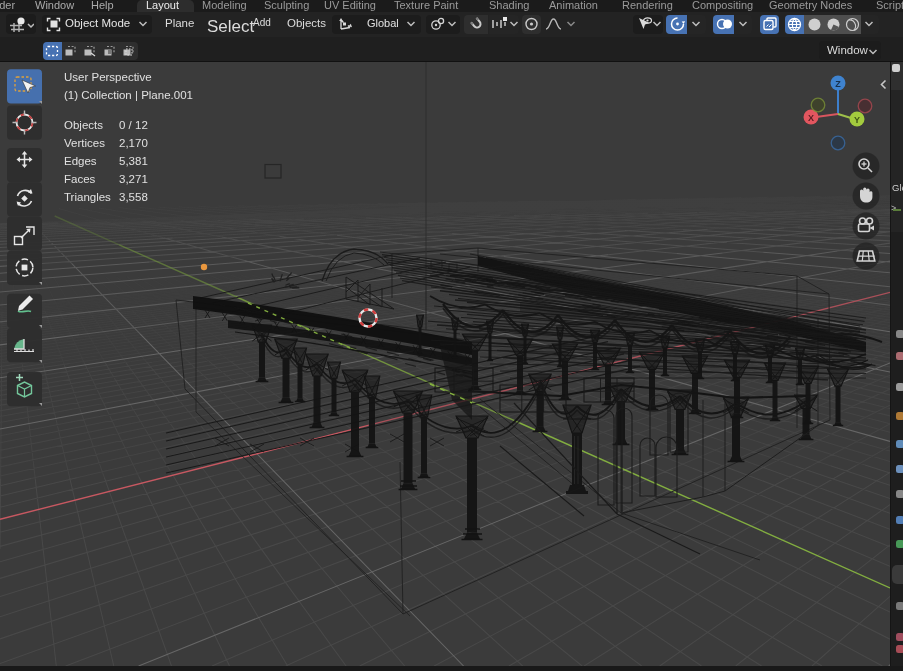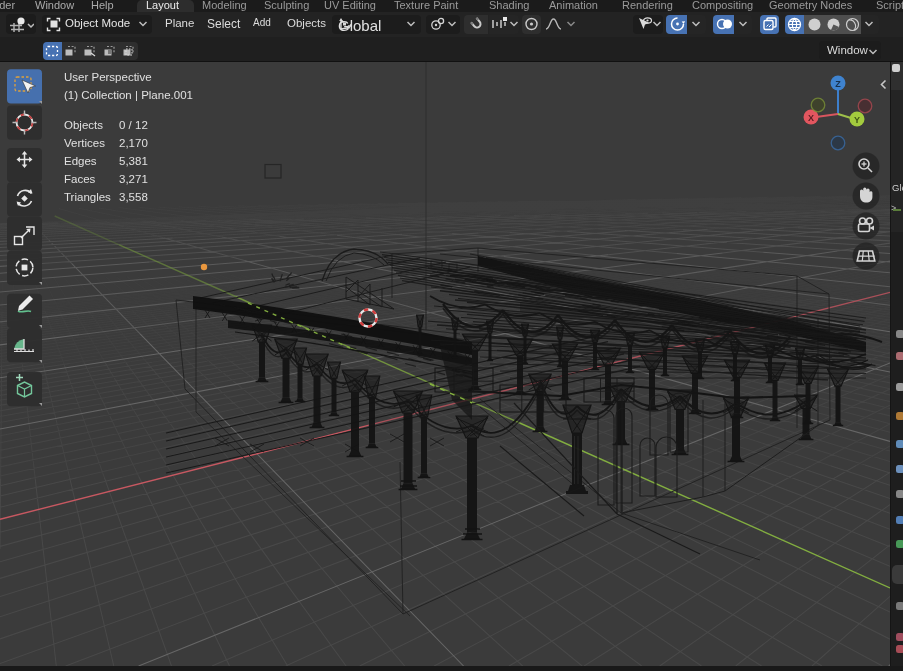--- a/index.html
+++ b/index.html
@@ -27,31 +27,31 @@
     <div style="position:absolute;left:42px;top:2.5px;width:110px;height:19px;background:#1c1c1c;border-radius:4px"></div>
     <svg style="position:absolute;left:46px;top:5px" width="16" height="15">
       <rect x="4.5" y="3.5" width="7" height="7" fill="#e2e2e2"></rect>
       <path d="M1.5 4.5v-3h3M10.5 1.5h3v3M13.5 10.5v3h-3M4.5 13.5h-3v-3" stroke="#e2e2e2" stroke-width="1.4" fill="none"></path>
     </svg>
     <div style="position:absolute;left:65px;top:3.5px;font-size:11.5px;color:#e5e5e5">Object Mode</div>
     <svg style="position:absolute;left:138.0px;top:8.0px" width="10" height="8">
       <path d="M1.5 2l3.5 3.5L8.5 2" stroke="#bdbdbd" stroke-width="1.5" fill="none" transform="scale(1.00)"></path>
     </svg>
     <div style="position:absolute;left:165px;top:3.5px;font-size:11.5px;color:#dcdcdc">Plane</div>
-    <div style="position:absolute;left:207px;top:3.5px;font-size:12px;color:#dcdcdc">Select</div>
+    <div style="position:absolute;left:207px;top:3.5px;font-size:17px;color:#dcdcdc">Select</div>
     <div style="position:absolute;left:253px;top:3.5px;font-size:10px;color:#dcdcdc">Add</div>
     <div style="position:absolute;left:287px;top:3.5px;font-size:11.5px;color:#dcdcdc">Objects</div>
     <div style="position:absolute;left:332px;top:2.5px;width:89px;height:19px;background:#1c1c1c;border-radius:4px"></div>
     <svg style="position:absolute;left:337px;top:4px" width="18" height="16">
       <path d="M4 13L4 4M4 13l9-1.5M4 4l2.5 2.5M13 11.5l-2-2" stroke="#d9d9d9" stroke-width="1.3" fill="none"></path>
       <path d="M4 2l-1.8 3h3.6z" fill="#d9d9d9"></path>
       <path d="M15 11.2l-3.4-1 2.2-2.4z" fill="#d9d9d9"></path>
       <rect x="6" y="6.5" width="3" height="3" fill="#d9d9d9"></rect>
     </svg>
-    <div style="position:absolute;left:338px;top:3.5px;font-size:15px;color:#e0e0e0">Global</div>
+    <div style="position:absolute;left:367px;top:3.5px;font-size:11px;color:#e0e0e0">Global</div>
     <svg style="position:absolute;left:406.0px;top:8.0px" width="10" height="8">
       <path d="M1.5 2l3.5 3.5L8.5 2" stroke="#bdbdbd" stroke-width="1.5" fill="none" transform="scale(1.00)"></path>
     </svg>
     <div style="position:absolute;left:426px;top:2.5px;width:34px;height:19px;background:#1c1c1c;border-radius:4px"></div>
     <svg style="position:absolute;left:430px;top:5px" width="16" height="14">
       <circle cx="6" cy="8" r="4.2" stroke="#d5d5d5" stroke-width="1.3" fill="none"></circle>
       <circle cx="11" cy="4" r="2.6" stroke="#d5d5d5" stroke-width="1.3" fill="none"></circle>
       <circle cx="6" cy="8" r="1.2" fill="#d5d5d5"></circle>
     </svg>
     <svg style="position:absolute;left:447.0px;top:8.0px" width="10" height="8">

